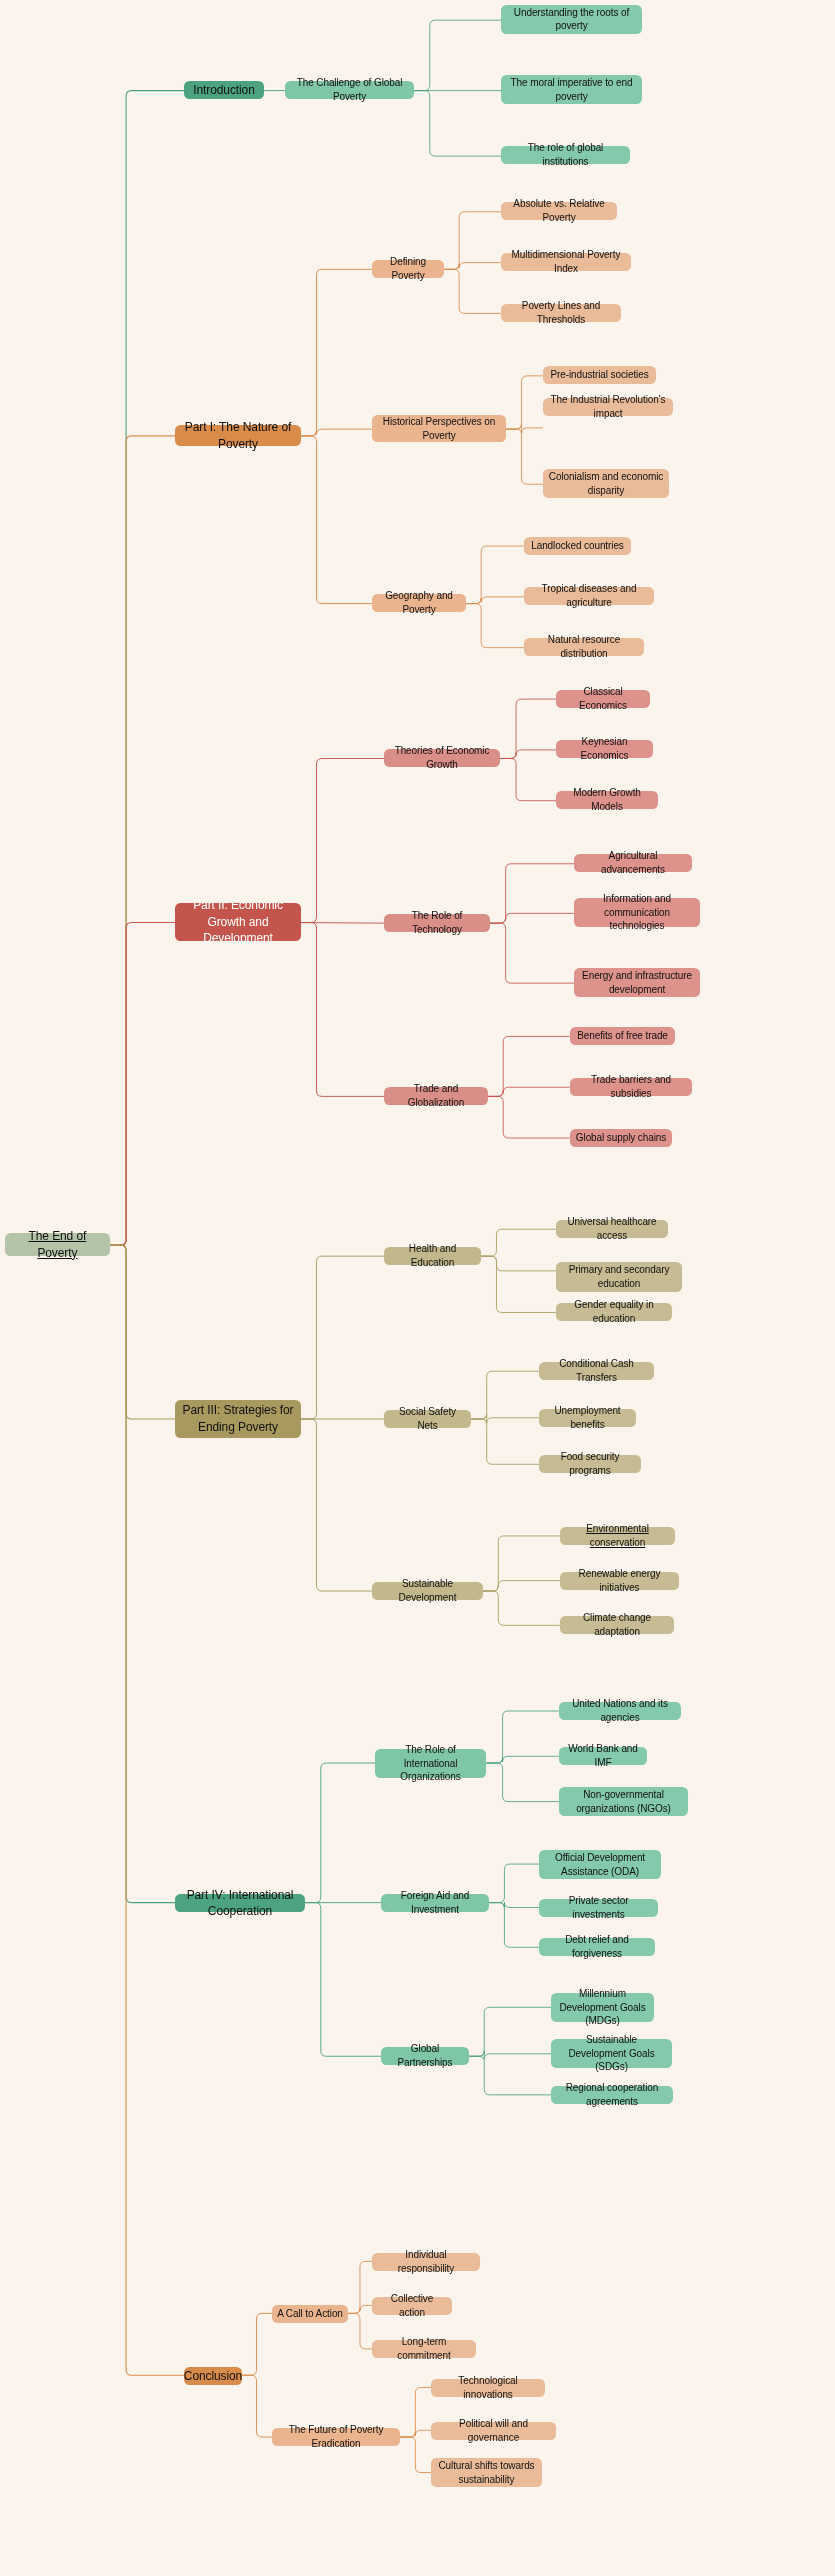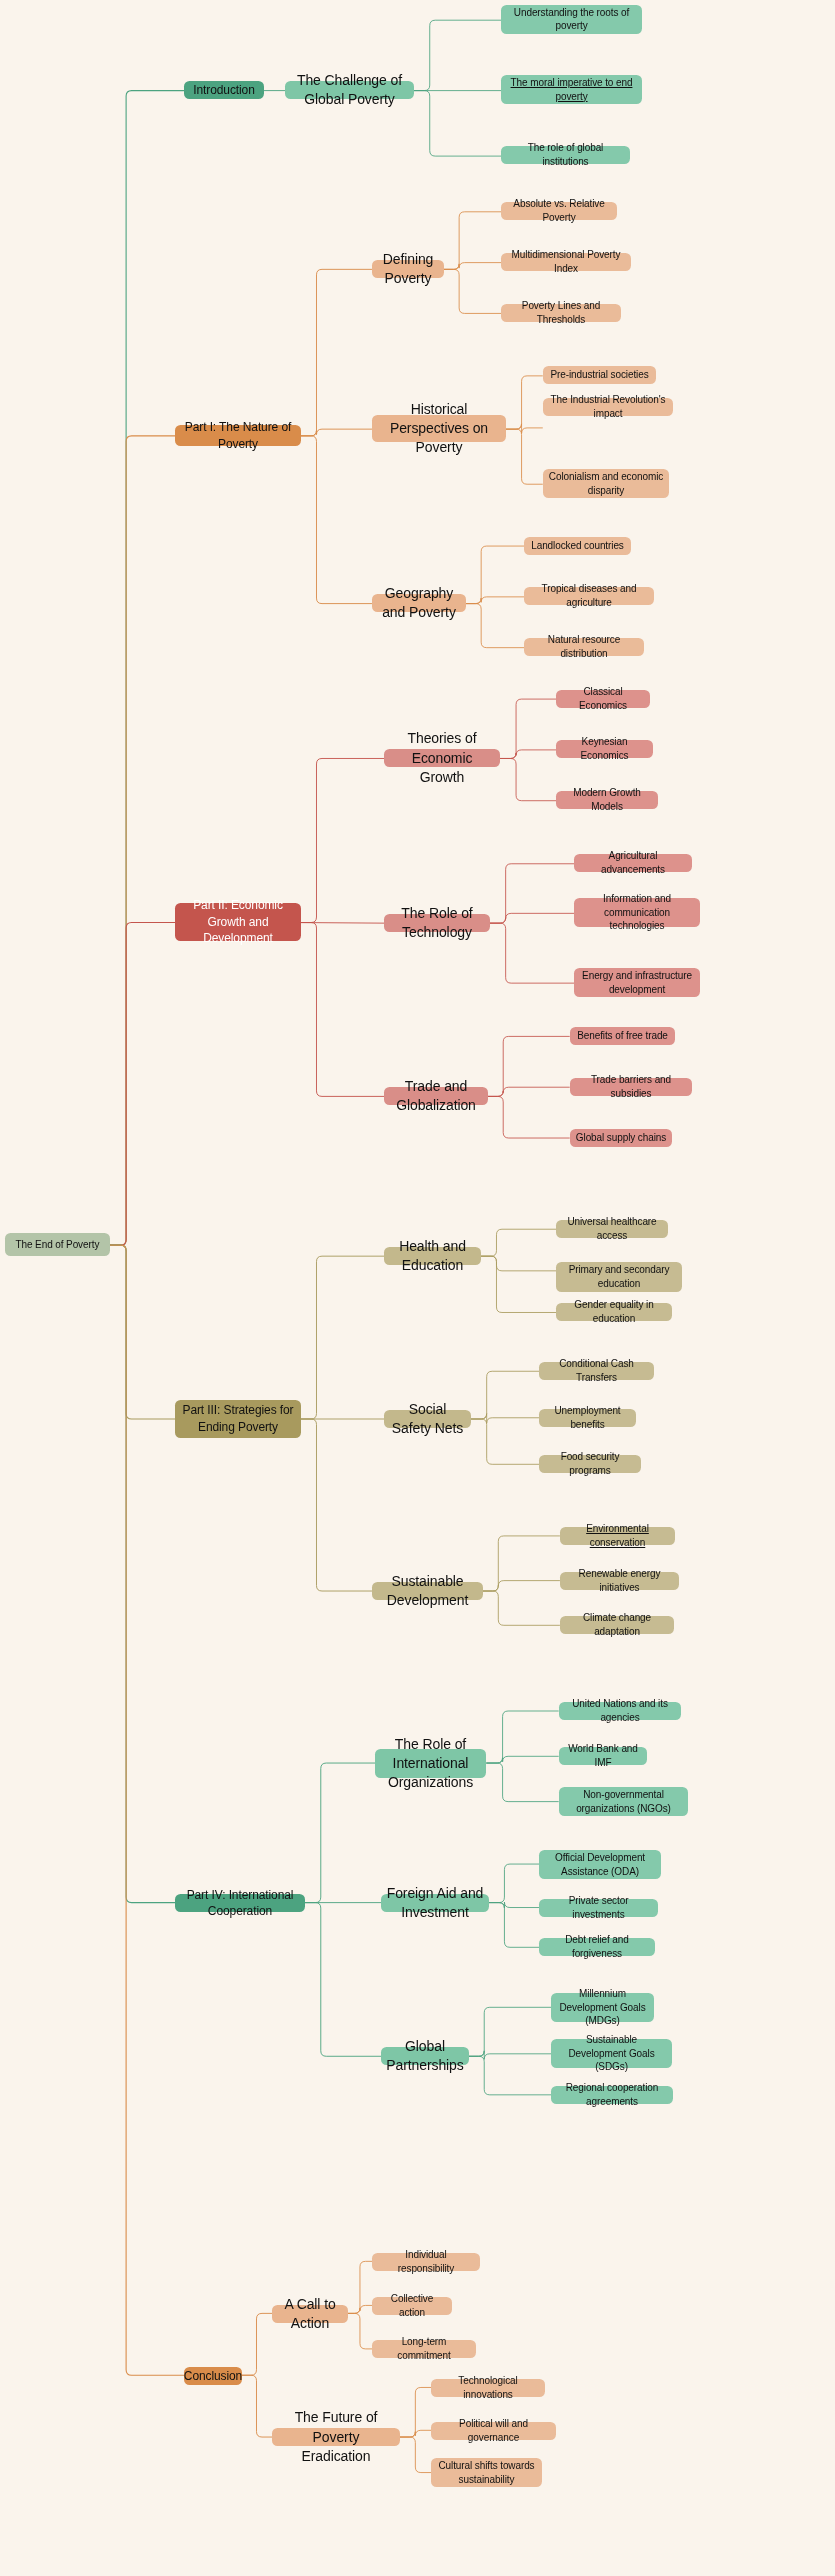--- a/index.html
+++ b/index.html
@@ -19,23 +19,23 @@
     display:flex;
     align-items:center;
     justify-content:center;
     text-align:center;
     color:#111111;
     line-height:1.38;
     padding:1.2px 4.9px;
     letter-spacing:-0.1px;
   }
   .node.white-text { color:#ffffff; }
-  .root-node { font-size:10px; }
+  .root-node { font-size:12px;text-decoration:underline; }
   .lvl1 { font-size:12px; }
-  .lvl2 { font-size:14px; }
+  .lvl2 { font-size:10px; }
   .lvl3 { font-size:10px; }
 </style>
 </head>
 <body>
 
 <div id="mindmap-root">
   <svg class="edges" id="edge-layer" viewBox="0 0 1364 4206" width="835" height="2576">
       <path d="M 180 2033 H 197 Q 206 2033 206 2024 V 156 Q 206 147 215 147 H 300" fill="none" stroke="#4ca380" stroke-width="1.8" stroke-linecap="round"></path>
       <path d="M 430 147 L 465 147" fill="none" stroke="#4ca380" stroke-width="1.5" stroke-linecap="round"></path>
       <path d="M 676 147 H 693 Q 702 147 702 138 V 41 Q 702 32 711 32 H 818" fill="none" stroke="#4ca380" stroke-width="1.4" stroke-linecap="round"></path>
@@ -101,21 +101,21 @@
       <path d="M 394 3879 H 410 Q 419 3879 419 3888 V 3971 Q 419 3980 428 3980 H 444" fill="none" stroke="#d98c4a" stroke-width="1.5" stroke-linecap="round"></path>
       <path d="M 653 3980 H 669.5 Q 678.5 3980 678.5 3971 V 3908 Q 678.5 3899 687.5 3899 H 704" fill="none" stroke="#d98c4a" stroke-width="1.4" stroke-linecap="round"></path>
       <path d="M 653 3980 H 669.5 Q 678.5 3980 678.5 3971 V 3978 Q 678.5 3969 687.5 3969 H 704" fill="none" stroke="#d98c4a" stroke-width="1.4" stroke-linecap="round"></path>
       <path d="M 653 3980 H 669.5 Q 678.5 3980 678.5 3989 V 4029 Q 678.5 4038 687.5 4038 H 704" fill="none" stroke="#d98c4a" stroke-width="1.4" stroke-linecap="round"></path>
     </svg>
   <div id="node-layer">
       <div class="node root-node" style="left: 4.9px; top: 1233px; width: 105px; height: 23px; background: rgb(179, 196, 168);">The End of Poverty</div>
       <div class="node lvl1" style="left: 184px; top: 81px; width: 80px; height: 18.4px; background: rgb(76, 163, 128);">Introduction</div>
       <div class="node lvl2" style="left: 285px; top: 81px; width: 129px; height: 18.4px; background: rgb(126, 198, 166);">The Challenge of Global Poverty</div>
       <div class="node lvl3" style="left: 501px; top: 4.9px; width: 141px; height: 29px; background: rgb(132, 201, 171);">Understanding the roots of poverty</div>
-      <div class="node lvl3" style="left: 501px; top: 75px; width: 141px; height: 29px; background: rgb(132, 201, 171); text-decoration: underline;">The moral imperative to end poverty</div>
+      <div class="node lvl3" style="left: 501px; top: 75px; width: 141px; height: 29px; background: rgb(132, 201, 171);">The moral imperative to end poverty</div>
       <div class="node lvl3" style="left: 501px; top: 146px; width: 129px; height: 18.4px; background: rgb(132, 201, 171);">The role of global institutions</div>
       <div class="node lvl1" style="left: 175px; top: 425px; width: 126px; height: 21px; background: rgb(217, 140, 74);">Part I: The Nature of Poverty</div>
       <div class="node lvl2" style="left: 372px; top: 260px; width: 72px; height: 18.4px; background: rgb(233, 180, 142);">Defining Poverty</div>
       <div class="node lvl3" style="left: 501px; top: 202px; width: 116px; height: 18.4px; background: rgb(234, 187, 153);">Absolute vs. Relative Poverty</div>
       <div class="node lvl3" style="left: 501px; top: 253px; width: 130px; height: 18.4px; background: rgb(234, 187, 153);">Multidimensional Poverty Index</div>
       <div class="node lvl3" style="left: 501px; top: 304px; width: 120px; height: 18.4px; background: rgb(234, 187, 153);">Poverty Lines and Thresholds</div>
       <div class="node lvl2" style="left: 372px; top: 415px; width: 134px; height: 27px; background: rgb(233, 180, 142);">Historical Perspectives on Poverty</div>
       <div class="node lvl3" style="left: 543px; top: 366px; width: 113px; height: 18.4px; background: rgb(234, 187, 153);">Pre-industrial societies</div>
       <div class="node lvl3" style="left: 543px; top: 398px; width: 130px; height: 18.4px; background: rgb(234, 187, 153);">The Industrial Revolution's impact</div>
       <div class="node lvl3" style="left: 543px; top: 469px; width: 126px; height: 29px; background: rgb(234, 187, 153);">Colonialism and economic disparity</div>

